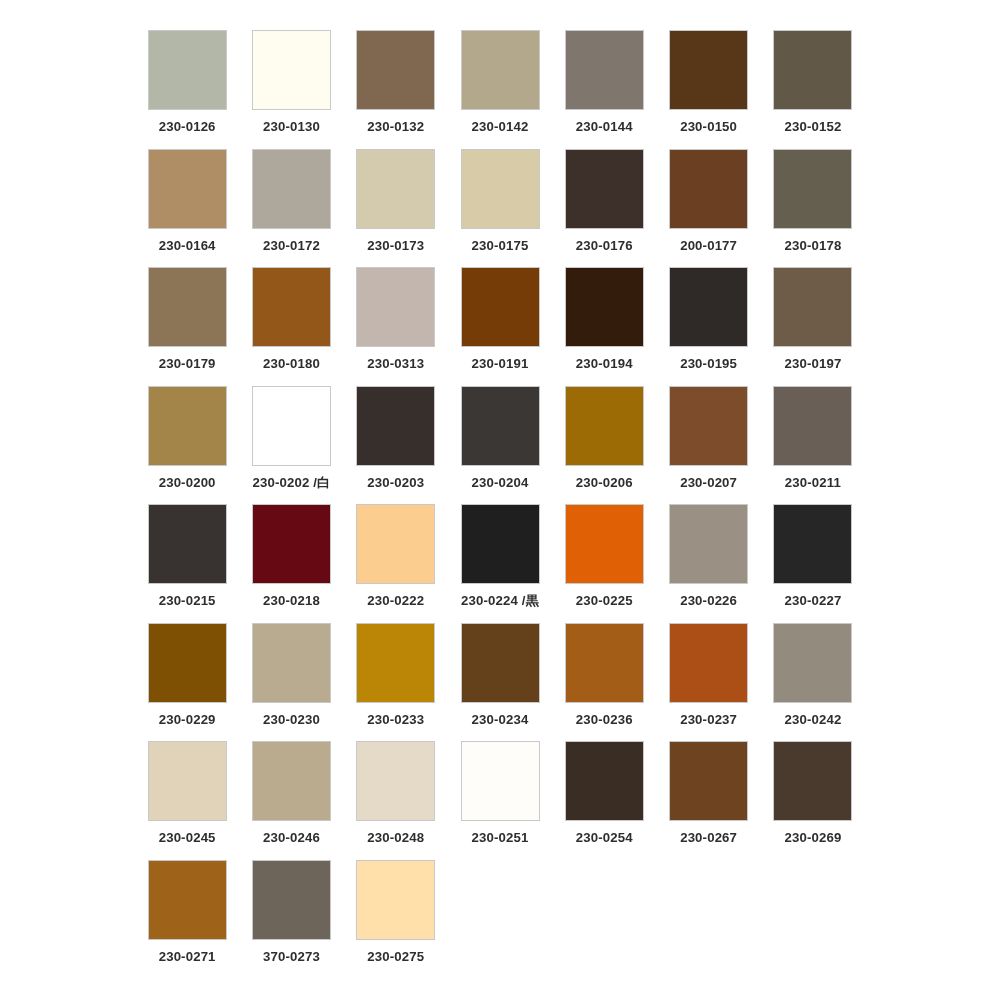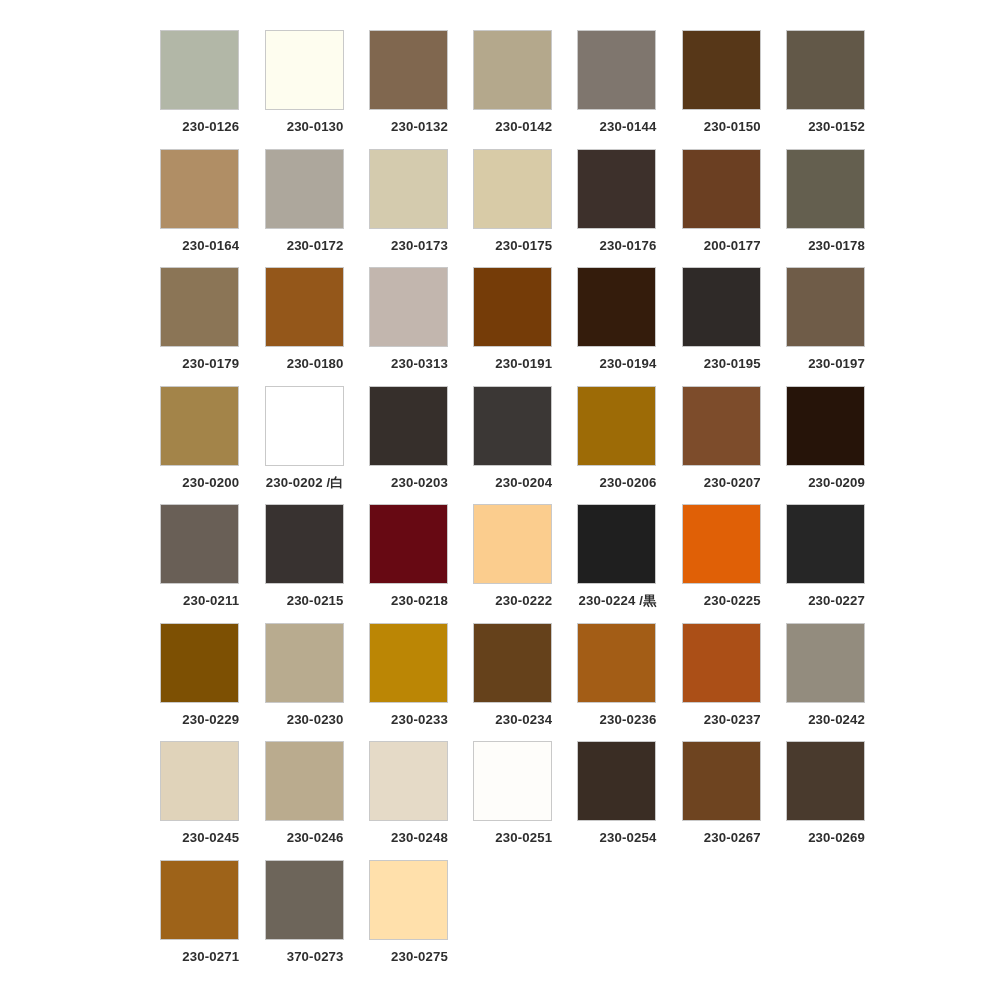--- a/index.html
+++ b/index.html
@@ -19,21 +19,21 @@
     left: 135px;
     top: 30px;
     width: 730px;
     display: grid;
     grid-template-columns: repeat(7, 104.3px);
     grid-template-rows: repeat(8, 118.5px);
   }
   .swatch-cell {
     display: flex;
     flex-direction: column;
-    align-items: flex-end;
+    align-items: center;
   }
   .swatch-chip {
     width: 79px;
     height: 80px;
     box-sizing: border-box;
     border: 1px solid #c9c9c9;
   }
   .swatch-label {
     margin-top: 10px;
     font-size: 13.2px;
@@ -151,24 +151,20 @@
     </div>
     <div class="swatch-cell">
       <div class="swatch-chip" style="background: rgb(157, 107, 6); border-color: rgb(201, 201, 201);"></div>
       <div class="swatch-label">230-0206</div>
     </div>
     <div class="swatch-cell">
       <div class="swatch-chip" style="background: rgb(125, 76, 43); border-color: rgb(201, 201, 201);"></div>
       <div class="swatch-label">230-0207</div>
     </div>
     <div class="swatch-cell">
-      <div class="swatch-chip" style="background: rgb(38, 20, 9); border-color: rgb(201, 201, 201);"></div>
-      <div class="swatch-label">230-0209</div>
-    </div>
-    <div class="swatch-cell">
       <div class="swatch-chip" style="background: rgb(105, 95, 86); border-color: rgb(201, 201, 201);"></div>
       <div class="swatch-label">230-0211</div>
     </div>
     <div class="swatch-cell">
       <div class="swatch-chip" style="background: rgb(56, 50, 48); border-color: rgb(201, 201, 201);"></div>
       <div class="swatch-label">230-0215</div>
     </div>
     <div class="swatch-cell">
       <div class="swatch-chip" style="background: rgb(103, 9, 19); border-color: rgb(201, 201, 201);"></div>
       <div class="swatch-label">230-0218</div>
@@ -177,20 +173,24 @@
       <div class="swatch-chip" style="background: rgb(251, 205, 142); border-color: rgb(201, 201, 201);"></div>
       <div class="swatch-label">230-0222</div>
     </div>
     <div class="swatch-cell">
       <div class="swatch-chip" style="background: rgb(31, 31, 31); border-color: rgb(201, 201, 201);"></div>
       <div class="swatch-label">230-0224 /黒</div>
     </div>
     <div class="swatch-cell">
       <div class="swatch-chip" style="background: rgb(224, 96, 6); border-color: rgb(201, 201, 201);"></div>
       <div class="swatch-label">230-0225</div>
+    </div>
+    <div class="swatch-cell">
+      <div class="swatch-chip" style="background: rgb(154, 144, 132); border-color: rgb(201, 201, 201);"></div>
+      <div class="swatch-label">230-0226</div>
     </div>
     <div class="swatch-cell">
       <div class="swatch-chip" style="background: rgb(38, 38, 38); border-color: rgb(201, 201, 201);"></div>
       <div class="swatch-label">230-0227</div>
     </div>
     <div class="swatch-cell">
       <div class="swatch-chip" style="background: rgb(125, 80, 3); border-color: rgb(201, 201, 201);"></div>
       <div class="swatch-label">230-0229</div>
     </div>
     <div class="swatch-cell">

